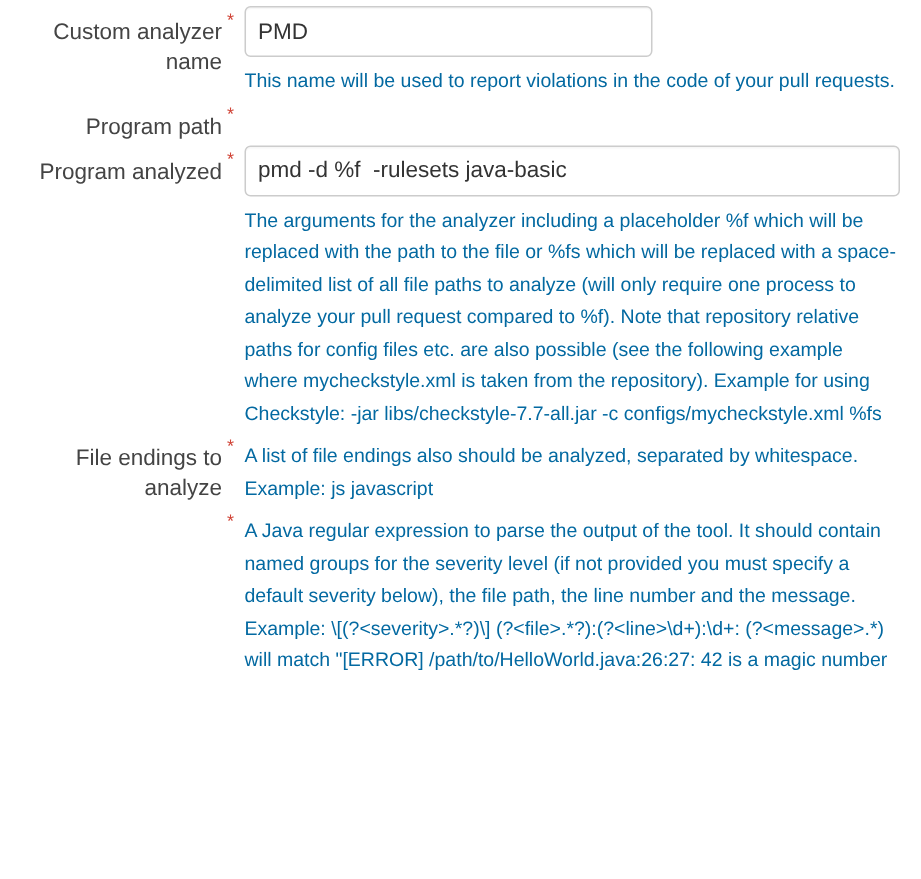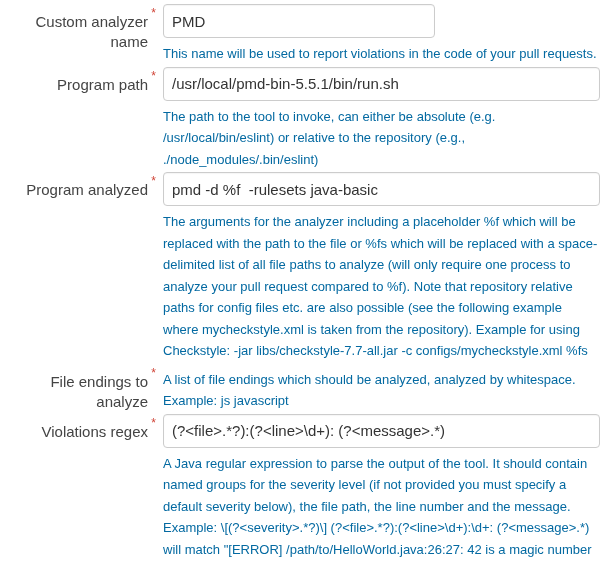--- a/index.html
+++ b/index.html
@@ -74,51 +74,45 @@
       <input type="text" class="text-input short" value="PMD" style="">
       <div class="help-block">This name will be used to report violations in the code of your pull requests.</div>
     </div>
   </div>
 
   <div class="form-row">
     <div class="label-cell">
       <span>Program path</span>
       <span class="req">*</span>
     </div>
-    <div class="content-cell">
-      <input type="text" class="text-input" value="/usr/local/pmd-bin-5.5.1/bin/run.sh" style="">
-      <div class="help-block">The path to the tool to invoke, can either be absolute (e.g. /usr/local/bin/eslint) or relative to the repository (e.g., ./node_modules/.bin/eslint)</div>
-    </div>
   </div>
 
   <div class="form-row">
     <div class="label-cell">
       <span>Program analyzed</span>
       <span class="req">*</span>
     </div>
     <div class="content-cell">
       <input type="text" class="text-input" value="pmd -d %f  -rulesets java-basic" style="">
       <div class="help-block">The arguments for the analyzer including a placeholder %f which will be replaced with the path to the file or %fs which will be replaced with a space-delimited list of all file paths to analyze (will only require one process to analyze your pull request compared to %f). Note that repository relative paths for config files etc. are also possible (see the following example where mycheckstyle.xml is taken from the repository). Example for using Checkstyle: -jar libs/checkstyle-7.7-all.jar -c configs/mycheckstyle.xml %fs</div>
     </div>
   </div>
 
   <div class="form-row">
     <div class="label-cell">
       <span>File endings to analyze</span>
       <span class="req">*</span>
     </div>
     <div class="content-cell">
-      <div class="help-block">A list of file endings which should be analyzed, analyzed by whitespace. Example: js javascript</div>
+      <div class="help-block">A list of file endings also should be analyzed, separated by whitespace. Example: js javascript</div>
     </div>
   </div>
 
   <div class="form-row">
     <div class="label-cell">
-      <span>Violations regex</span>
       <span class="req">*</span>
     </div>
     <div class="content-cell">
-      <input type="text" class="text-input" value="(?&lt;file&gt;.*?):(?&lt;line&gt;\d+): (?&lt;message&gt;.*)" style="">
       <div class="help-block">A Java regular expression to parse the output of the tool. It should contain named groups for the severity level (if not provided you must specify a default severity below), the file path, the line number and the message. Example: \[(?&lt;severity&gt;.*?)\] (?&lt;file&gt;.*?):(?&lt;line&gt;\d+):\d+: (?&lt;message&gt;.*) will match "[ERROR] /path/to/HelloWorld.java:26:27: 42 is a magic number</div>
     </div>
   </div>
 
 </div>
 
 </body></html>

